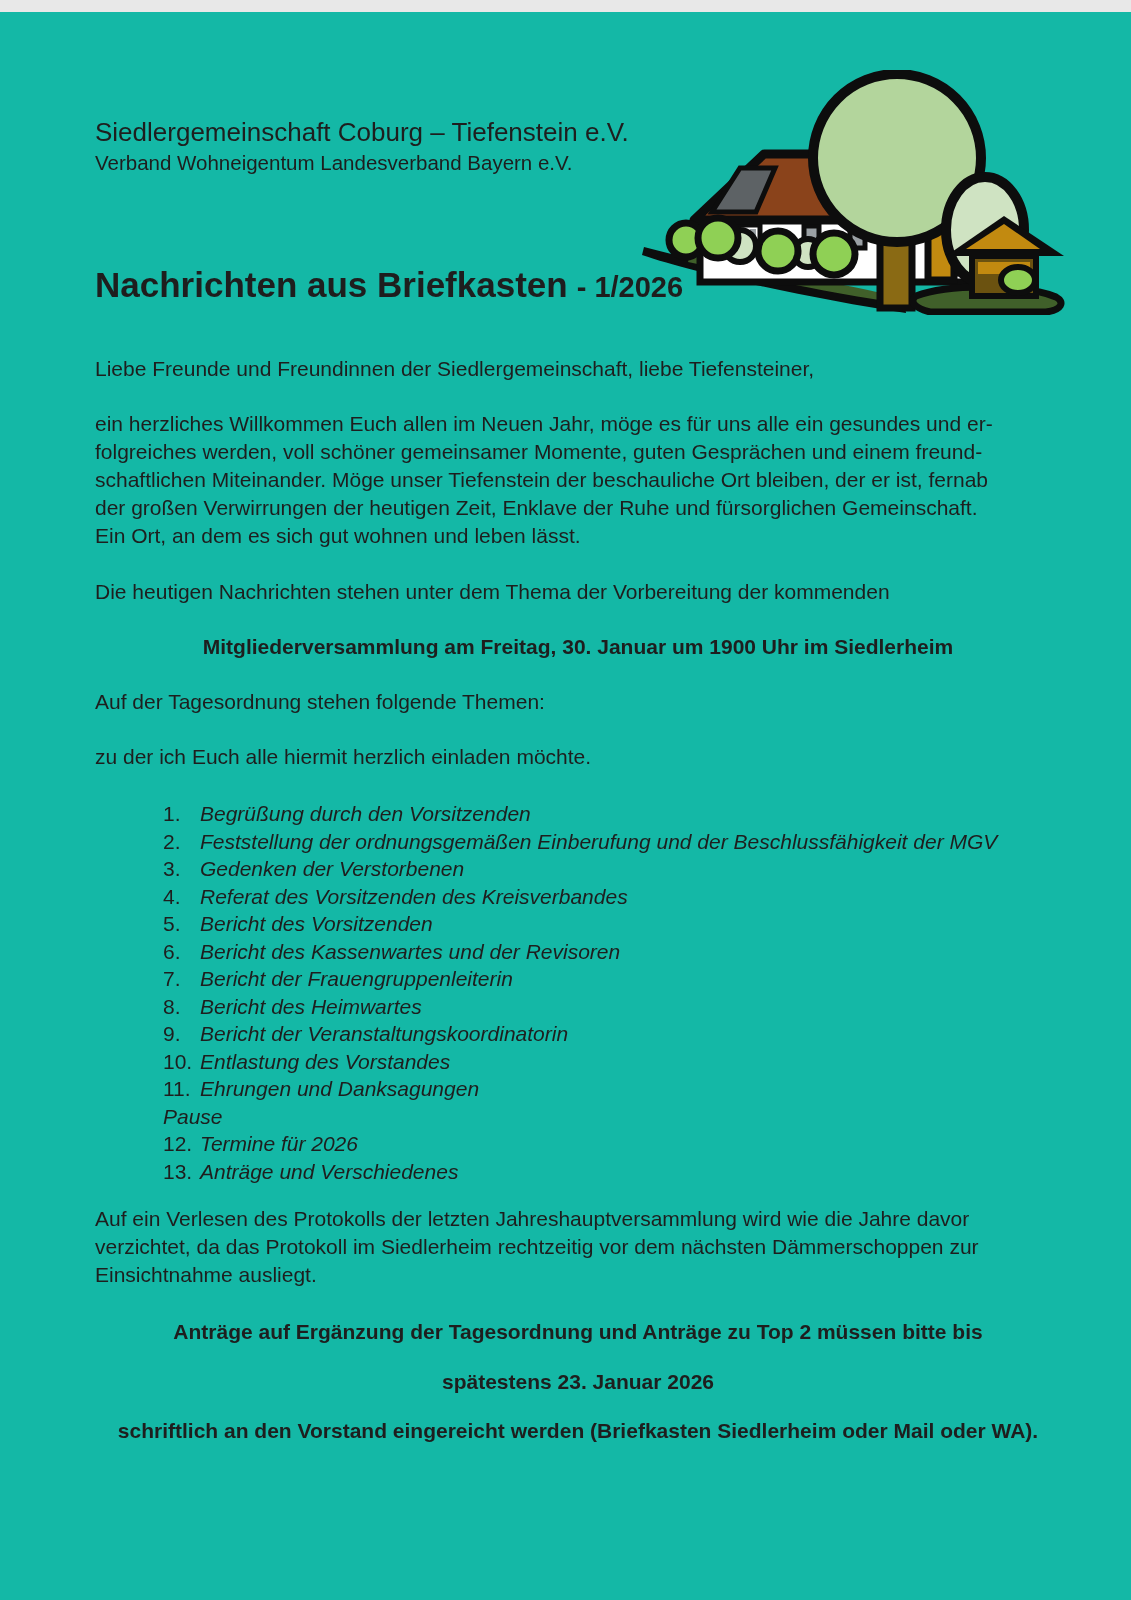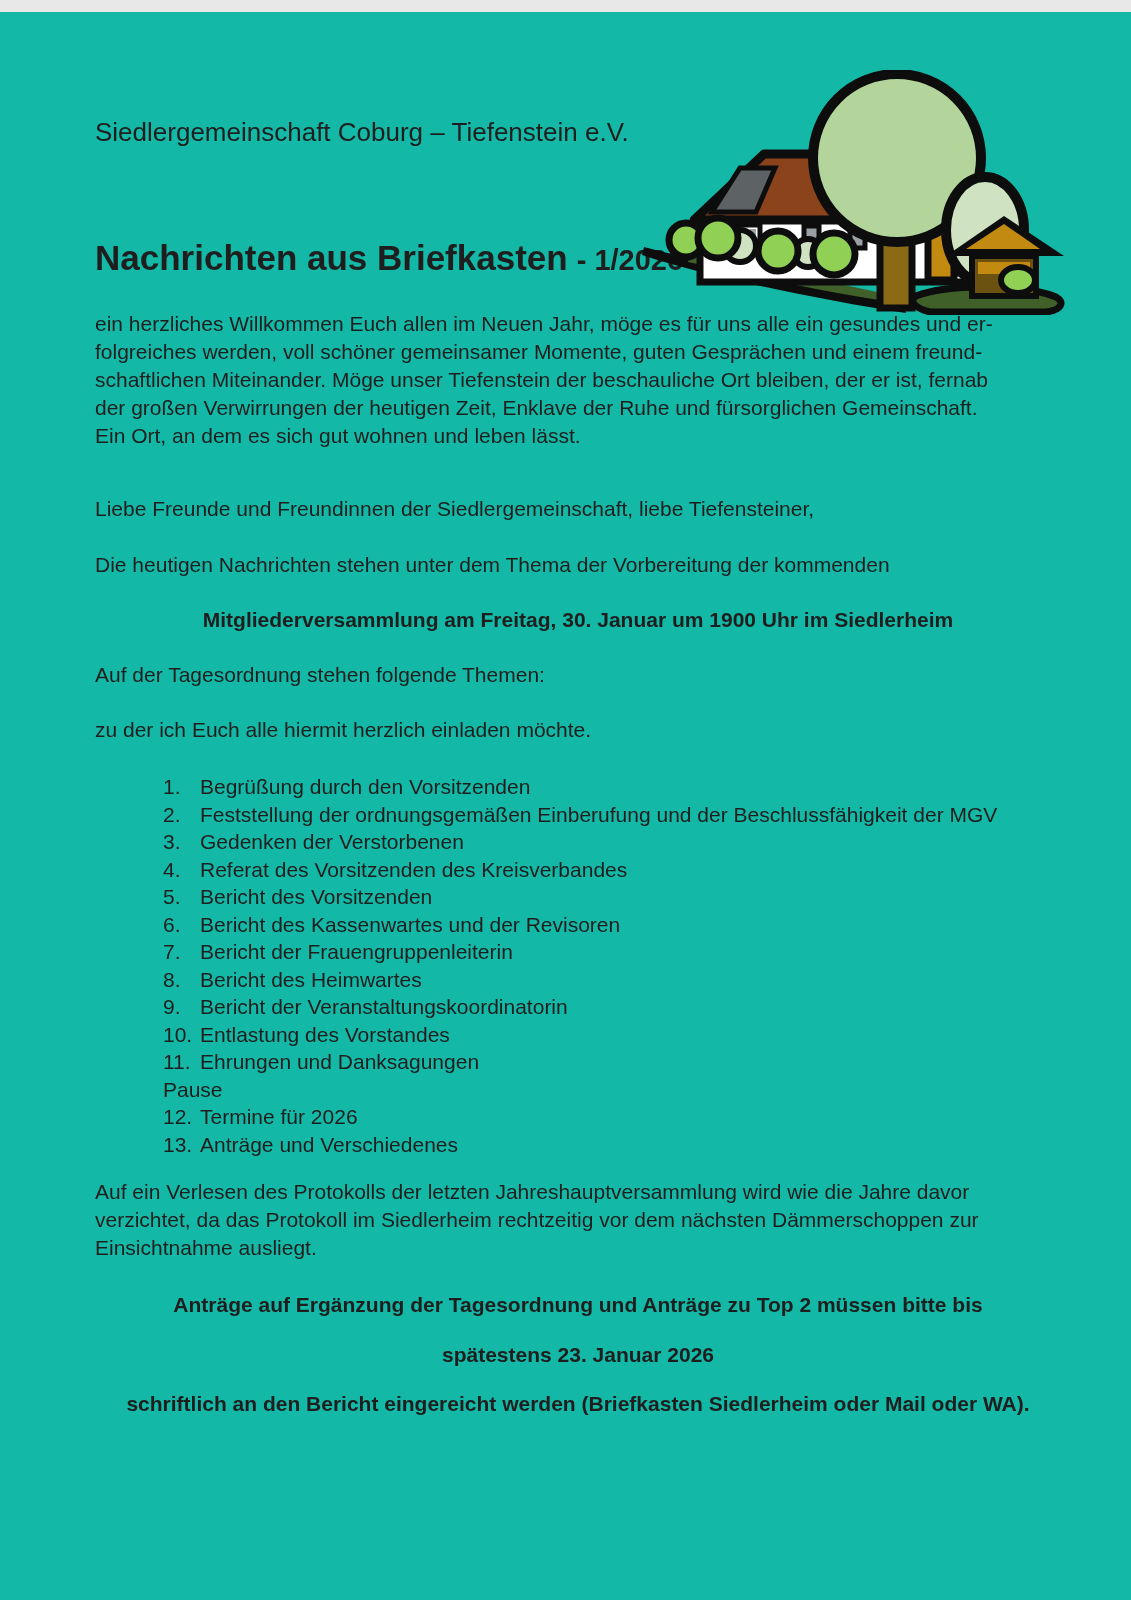--- a/index.html
+++ b/index.html
@@ -26,21 +26,21 @@
   .salutation    { margin-top:45px; }
   .intro         { margin-top:27px; }
   .theme-line    { margin-top:28px; }
   .meeting-line  { margin-top:27px; font-weight:700; text-align:center; }
   .invite-line   { margin-top:27px; }
   .agenda-intro  { margin-top:27px; }
 
   .agenda { margin-top:29px; padding-left:68px; }
   .agenda-row { display:flex; font-size:21px; line-height:27.5px; }
   .agenda-num { flex:0 0 37px; width:37px; }
-  .agenda-text { flex:1; }
+  .agenda-text { flex:1;font-style:italic; }
 
   .protocol { margin-top:20px; }
 
   .closing-bold-1 { margin-top:29px; font-weight:700; text-align:center; }
   .closing-bold-2 { margin-top:22px; font-weight:700; text-align:center; }
   .closing-bold-3 { margin-top:17px; font-weight:700; text-align:center; }
 
   .clipart { position:absolute; left:628px; top:58px; width:437px; height:245px; }
 </style>
 </head>
@@ -87,30 +87,31 @@
     <circle cx="58" cy="170" r="17" stroke="#0d0d0d" stroke-width="7" fill="#8fd055"></circle>
     <circle cx="90" cy="168" r="20" stroke="#0d0d0d" stroke-width="7" fill="#8fd055"></circle>
     <circle cx="150" cy="181" r="20" stroke="#0d0d0d" stroke-width="7" fill="#8fd055"></circle>
     <circle cx="206" cy="184" r="21" stroke="#0d0d0d" stroke-width="7" fill="#8fd055"></circle>
     <ellipse cx="390" cy="210" rx="17" ry="13" stroke="#0d0d0d" stroke-width="6" fill="#8fd055"></ellipse>
   </svg>
 
   <div class="content">
 
     <p class="org-name">Siedlergemeinschaft Coburg – Tiefenstein e.V.</p>
+    <p class="org-sub">Verband Wohneigentum Landesverband Bayern e.V.</p>
 
     <h1 class="doc-title"><span>Nachrichten aus Briefkasten</span><span class="issue">- 1/2026</span></h1>
+
+    <p class="body-text salutation">Liebe Freunde und Freundinnen der Siedlergemeinschaft, liebe Tiefensteiner,</p>
 
     <p class="body-text intro pre">ein herzliches Willkommen Euch allen im Neuen Jahr, möge es für uns alle ein gesundes und er-
 folgreiches werden, voll schöner gemeinsamer Momente, guten Gesprächen und einem freund-
 schaftlichen Miteinander. Möge unser Tiefenstein der beschauliche Ort bleiben, der er ist, fernab
 der großen Verwirrungen der heutigen Zeit, Enklave der Ruhe und fürsorglichen Gemeinschaft.
 Ein Ort, an dem es sich gut wohnen und leben lässt.</p>
-
-    <p class="body-text salutation">Liebe Freunde und Freundinnen der Siedlergemeinschaft, liebe Tiefensteiner,</p>
 
     <p class="body-text theme-line">Die heutigen Nachrichten stehen unter dem Thema der Vorbereitung der kommenden</p>
 
     <p class="body-text meeting-line">Mitgliederversammlung am Freitag, 30. Januar um 1900 Uhr im Siedlerheim</p>
 
     <p class="body-text agenda-intro">Auf der Tagesordnung stehen folgende Themen:</p>
 
     <p class="body-text invite-line">zu der ich Euch alle hiermit herzlich einladen möchte.</p>
 
     <div class="agenda">
@@ -170,16 +171,16 @@
         <span class="agenda-text">Anträge und Verschiedenes</span>
       </div>
     </div>
 
     <p class="body-text protocol pre">Auf ein Verlesen des Protokolls der letzten Jahreshauptversammlung wird wie die Jahre davor
 verzichtet, da das Protokoll im Siedlerheim rechtzeitig vor dem nächsten Dämmerschoppen  zur
 Einsichtnahme ausliegt.</p>
 
     <p class="body-text closing-bold-1">Anträge auf Ergänzung der Tagesordnung und Anträge zu Top 2 müssen bitte bis</p>
     <p class="body-text closing-bold-2">spätestens 23. Januar 2026</p>
-    <p class="body-text closing-bold-3">schriftlich an den Bericht eingereicht werden (Briefkasten Siedlerheim oder Mail oder WA).</p>
+    <p class="body-text closing-bold-3">schriftlich an den Vorstand eingereicht werden (Briefkasten Siedlerheim oder Mail oder WA).</p>
 
   </div>
 </div>
 
 </body></html>

